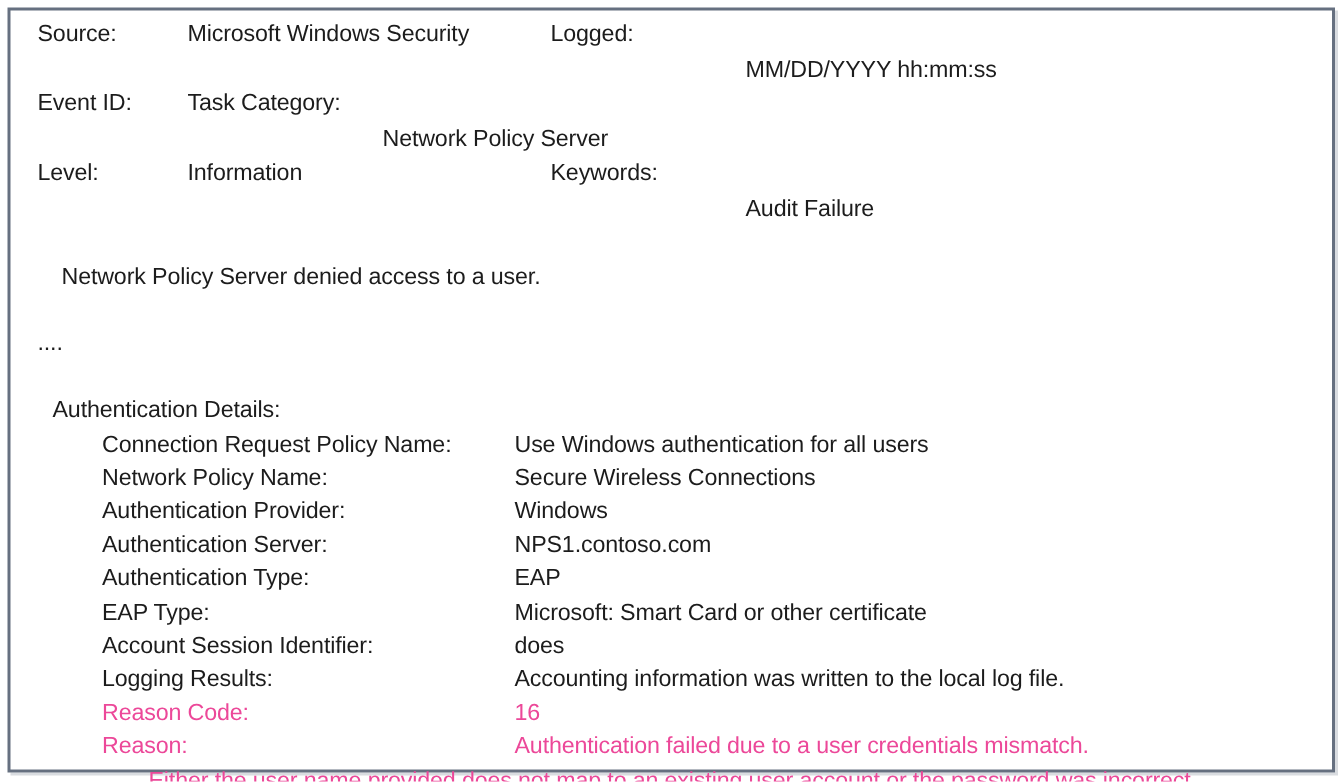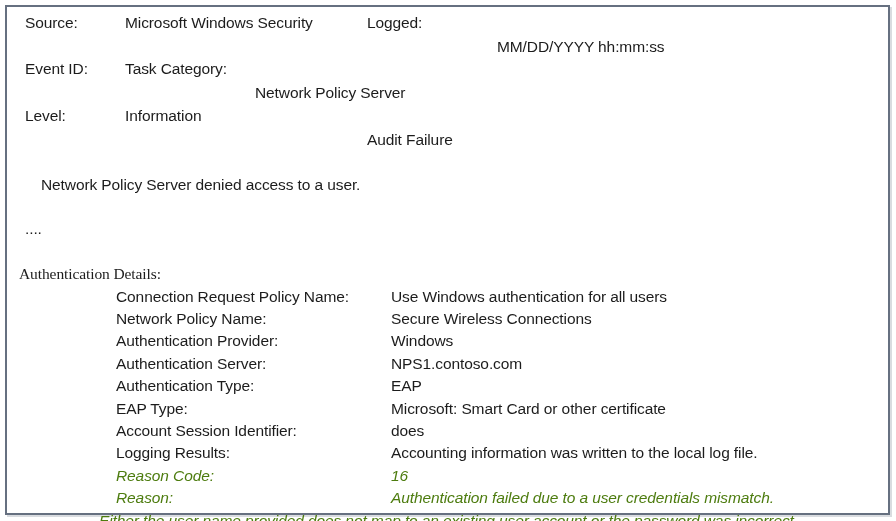--- a/index.html
+++ b/index.html
@@ -36,27 +36,27 @@
 
   
   .hdr-row { display: flex; margin-left: 6px; }
   .hdr-label  { width: 100px; flex: 0 0 auto; }
   .hdr-value  { width: 242px; flex: 0 0 auto; }
   .hdr-label2 { width: 130px; flex: 0 0 auto; }
   .hdr-value2 { flex: 1 1 auto; margin-top: 24px; }
 
   .desc-line { margin-left: 22px; }
   .dots-line { margin-left: 6px; }
-  .auth-heading { margin-left: 0; font-family: Liberation Serif, serif; }
+  .auth-heading { margin-left: 16px; }
 
-  .detail-row { display: flex; margin-left: 97px; align-items: flex-end; }
+  .detail-row { display: flex; margin-left: 49px; align-items: flex-end; }
   .detail-label { width: 275px; flex: 0 0 auto; }
   .detail-value { flex: 1 1 auto; }
 
-  .red { color: #4d7c0f; font-style: italic; }
+  .red { color: #ec4899; }
   .footer-note { margin-left: -2px; text-align: center; }
 </style>
 </head>
 <body>
 
 <div class="frame">
   <div class="content">
 
     <div class="hdr-row">
       <span class="hdr-label">Source:</span>
@@ -65,20 +65,21 @@
       <span class="hdr-value2">MM/DD/YYYY hh:mm:ss</span>
     </div>
     <div class="hdr-row">
       <span class="hdr-label">Event ID:</span>
       <span class="hdr-label2">Task Category:</span>
       <span class="hdr-value2">Network Policy Server</span>
     </div>
     <div class="hdr-row">
       <span class="hdr-label">Level:</span>
       <span class="hdr-value">Information</span>
+      <span class="hdr-label2">Keywords:</span>
       <span class="hdr-value2">Audit Failure</span>
     </div>
 
     <div class="blank"></div>
 
     <div class="desc-line">Network Policy Server denied access to a user.</div>
 
     <div class="blank"></div>
 
     <div class="dots-line">....</div>

